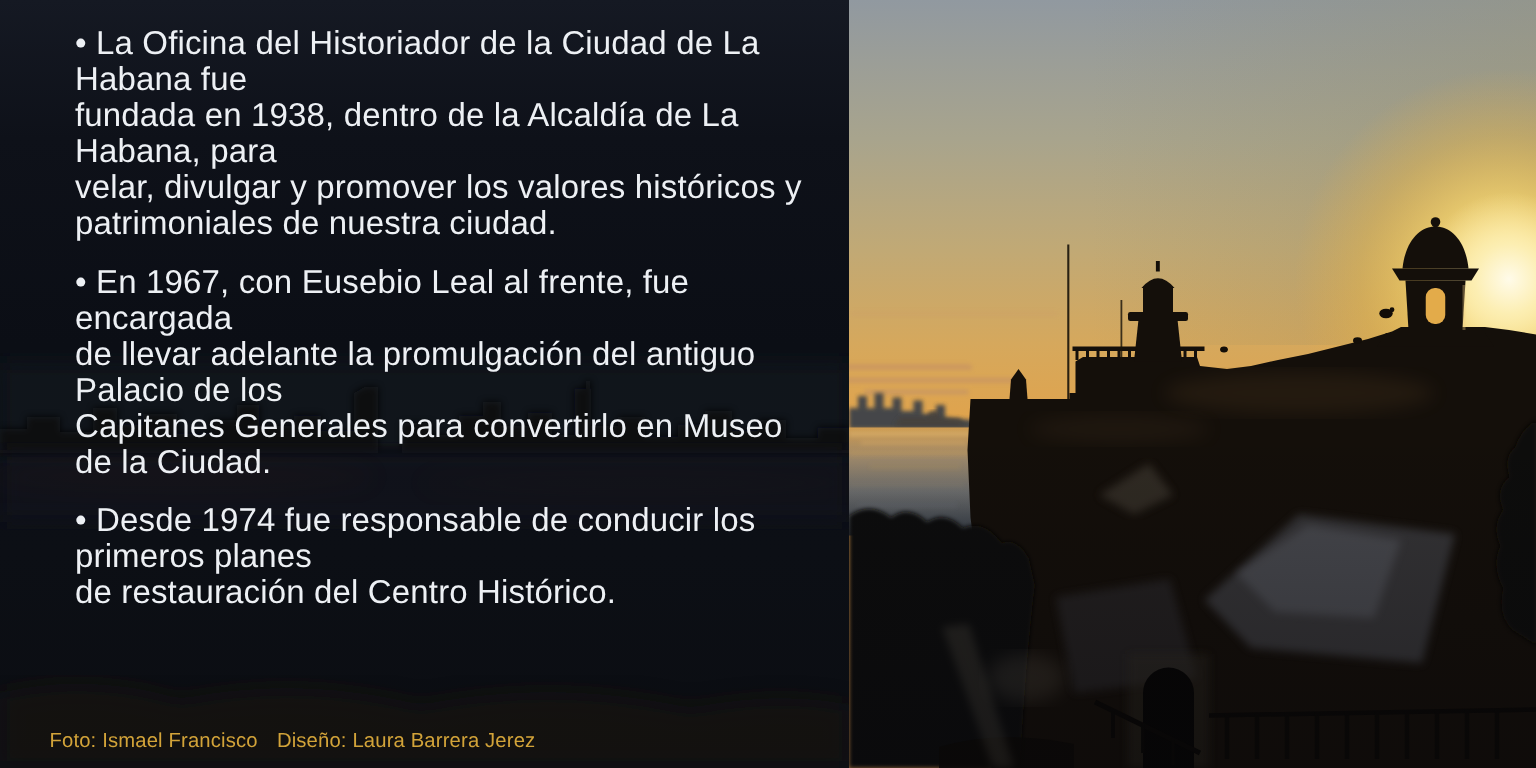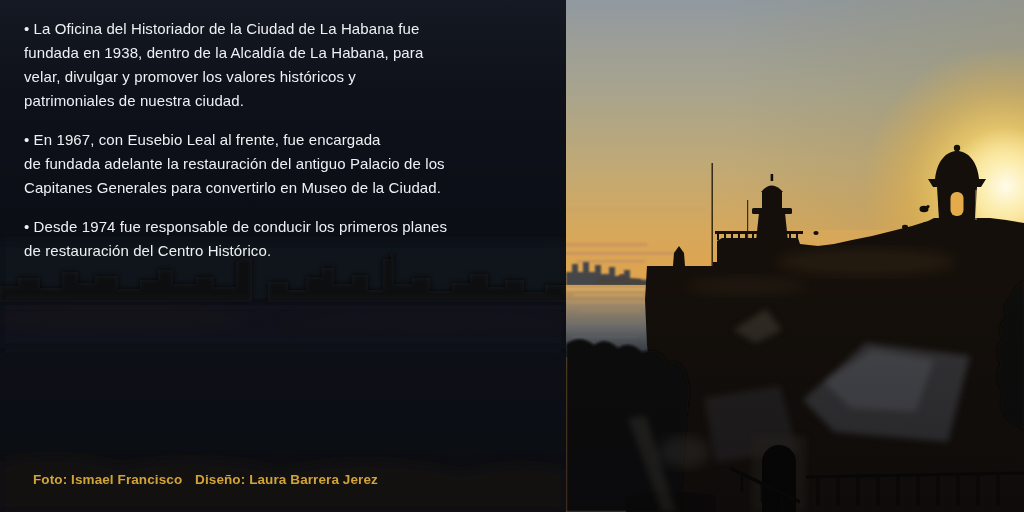--- a/index.html
+++ b/index.html
@@ -9,27 +9,27 @@
     background:#0b0e14;
   }
   
   .text-panel{
     position:absolute;left:0;top:0;width:566px;height:512px;
     background:linear-gradient(180deg,#151923 0%,#0e1119 18%,#0b0e15 45%,#0c0f15 72%,#0b0d12 100%);
     overflow:hidden;
   }
   .panel-bg{position:absolute;left:0;top:0;}
   .panel-content{
-    position:absolute;left:24px;top:17px;width:495px;
-    color:#edf0f4;font-size:15px;line-height:24px;letter-spacing:.1px;
+    position:absolute;left:50px;top:17px;width:495px;
+    color:#edf0f4;font-size:22px;line-height:24px;letter-spacing:.1px;
   }
   .para{margin:0 0 15px 0;white-space:pre-line;}
   .credits{
-    position:absolute;left:33px;bottom:25px;
-    color:#d2a339;font-size:13.5px;font-weight:bold;letter-spacing:.1px;margin-top:48px;
+    position:absolute;left:33px;bottom:11px;
+    color:#d2a339;font-size:13.5px;font-weight:normal;letter-spacing:.1px;margin-top:48px;
   }
   .credits .design{margin-left:9px;}
   
   .photo{
     position:absolute;left:566px;top:0;width:458px;height:512px;overflow:hidden;
   }
   .photo svg{display:block;}
 </style>
 </head>
 <body>
@@ -61,21 +61,21 @@
       <ellipse cx="430" cy="322" rx="150" ry="12" fill="#33220f" opacity="0.08" filter="url(#pb2)"></ellipse>
       <path fill="#1a140e" opacity="0.5" filter="url(#pb2)" d="M0,512 L0,462 Q60,448 120,466 Q200,450 280,470 Q370,452 460,472 Q520,460 566,470 L566,512 Z"></path>
     </svg>
 
     <div class="panel-content">
       <p class="para">• La Oficina del Historiador de la Ciudad de La Habana fue
 fundada en 1938, dentro de la Alcaldía de La Habana, para
 velar, divulgar y promover los valores históricos y
 patrimoniales de nuestra ciudad.</p>
       <p class="para">• En 1967, con Eusebio Leal al frente, fue encargada
-de fundada adelante la restauración del antiguo Palacio de los
+de llevar adelante la promulgación del antiguo Palacio de los
 Capitanes Generales para convertirlo en Museo de la Ciudad.</p>
       <p class="para">• Desde 1974 fue responsable de conducir los primeros planes
 de restauración del Centro Histórico.</p>
     </div>
 
     <div class="credits">
       <span class="foto">Foto: Ismael Francisco</span>
       <span class="design">Diseño: Laura Barrera Jerez</span>
     </div>
   </div>

